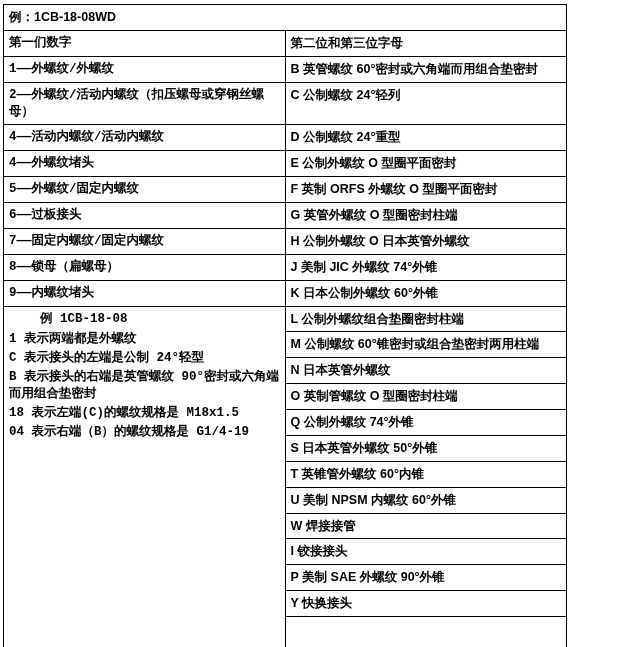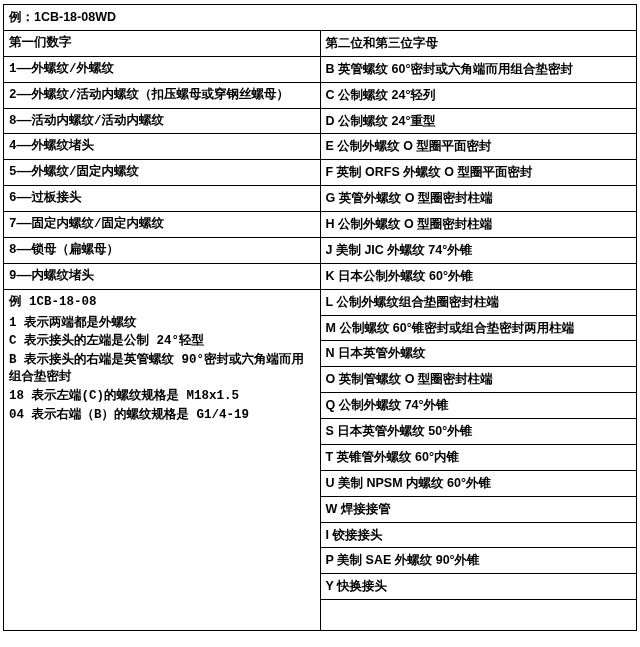--- a/index.html
+++ b/index.html
@@ -16,21 +16,21 @@
   }
   #page {
     position: relative;
     width: 640px;
     height: 647px;
     box-sizing: border-box;
   }
   table.doc {
     border-collapse: collapse;
     table-layout: fixed;
-    width: 634px;
+    width: 564px;
     margin: 4px 3px 0 3px;
   }
   table.doc td {
     border: 1px solid #000000;
     vertical-align: top;
     padding: 4px 5px 4px 5px;
     font-size: 12.5px;
     line-height: 1.35;
     font-weight: bold;
   }
@@ -49,20 +49,21 @@
     font-size: 12px;
     line-height: 1.55;
     font-weight: bold;
     padding: 5px 6px 6px 6px;
   }
   .example-cell p {
     margin: 0 0 2px 0;
   }
   .example-cell p.first {
     margin-bottom: 4px;
+    margin-left: 31px;
   }
   .rcell {
     font-size: 12.5px;
     font-weight: bold;
     white-space: normal;
   }
   .blank-cell { height: 22px; }
 </style>
 </head>
 <body>
@@ -80,38 +81,38 @@
 
       <tr>
         <td class="col-left">1——外螺纹/外螺纹</td>
         <td class="col-right rcell">B 英管螺纹 60°密封或六角端而用组合垫密封</td>
       </tr>
       <tr>
         <td class="col-left">2——外螺纹/活动内螺纹（扣压螺母或穿钢丝螺母）</td>
         <td class="col-right rcell">C 公制螺纹 24°轻列</td>
       </tr>
       <tr>
-        <td class="col-left">8——活动内螺纹/活动内螺纹</td>
+        <td class="col-left">4——活动内螺纹/活动内螺纹</td>
         <td class="col-right rcell">D 公制螺纹 24°重型</td>
       </tr>
       <tr>
         <td class="col-left">4——外螺纹堵头</td>
         <td class="col-right rcell">E 公制外螺纹 O 型圈平面密封</td>
       </tr>
       <tr>
         <td class="col-left">5——外螺纹/固定内螺纹</td>
         <td class="col-right rcell">F 英制 ORFS 外螺纹 O 型圈平面密封</td>
       </tr>
       <tr>
         <td class="col-left">6——过板接头</td>
         <td class="col-right rcell">G 英管外螺纹 O 型圈密封柱端</td>
       </tr>
       <tr>
         <td class="col-left">7——固定内螺纹/固定内螺纹</td>
-        <td class="col-right rcell">H 公制外螺纹 O 型圈密封柱端</td>
+        <td class="col-right rcell">H 公制外螺纹 O 日本英管外螺纹</td>
       </tr>
       <tr>
         <td class="col-left">8——锁母（扁螺母）</td>
         <td class="col-right rcell">J 美制 JIC 外螺纹 74°外锥</td>
       </tr>
       <tr>
         <td class="col-left">9——内螺纹堵头</td>
         <td class="col-right rcell">K 日本公制外螺纹 60°外锥</td>
       </tr>
 

